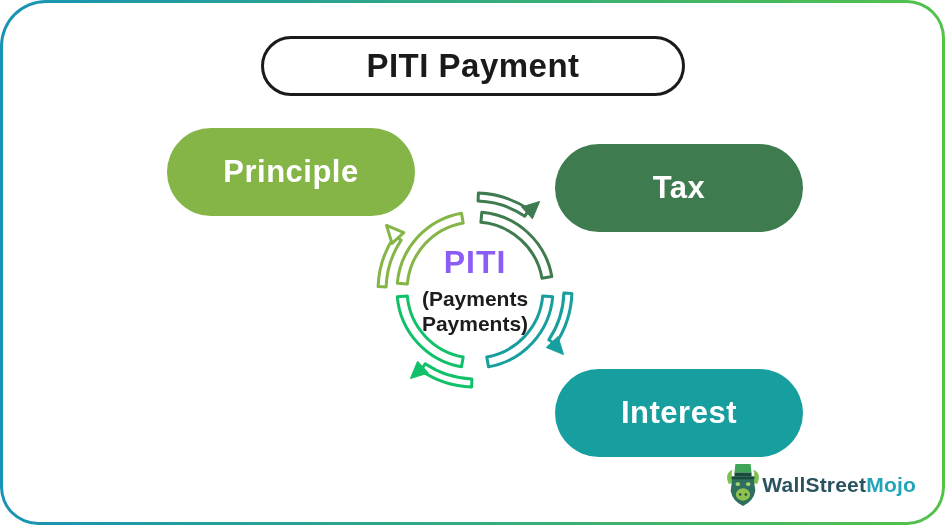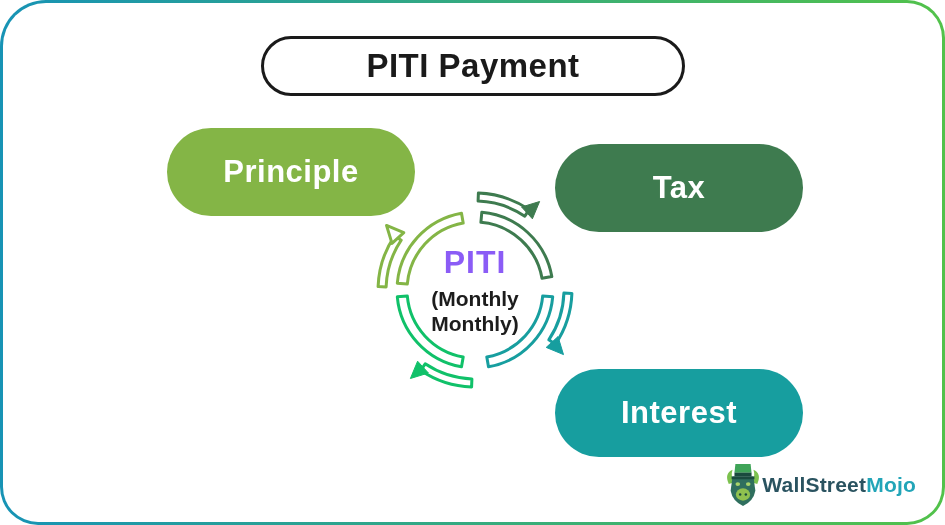--- a/index.html
+++ b/index.html
@@ -84,21 +84,21 @@
       <path fill="#ffffff" stroke-width="3" stroke-linejoin="round" d="M33.1 126.6 A97 97 0 0 1 49.6 75.8 L56.2 80.2 A89 89 0 0 0 41.1 126.9 Z" stroke="#84B546"></path>
 
       <path stroke-linejoin="round" d="M194.6 41.5 L187.4 58.8 L176.6 47.0 Z" fill="#3E7B4F" stroke="#3E7B4F"></path>
       <path stroke-linejoin="round" d="M218.5 194.6 L213.0 176.6 L201.2 187.4 Z" fill="#179E9F" stroke="#179E9F"></path>
       <path stroke-linejoin="round" d="M65.4 218.5 L83.4 213.0 L72.6 201.2 Z" fill="#10C169" stroke="#10C169"></path>
       <path fill="#ffffff" stroke-width="3" stroke-linejoin="round" d="M41.5 65.4 L58.8 72.6 L47.0 83.4 Z" stroke="#84B546"></path>
     </svg>
 
     <div class="cycle-text">
       <div class="acronym">PITI</div>
-      <div class="subtitle">(Monthly Monthly)</div>
+      <div class="subtitle">(Payments Payments)</div>
     </div>
 
     <div class="logo">
       <svg width="38" height="46" viewBox="0 0 40 48" xmlns="http://www.w3.org/2000/svg">
         <path d="M5 23 Q0 12 9 8 Q6.5 15 11 21 Z" fill="#7CC14E"></path>
         <path d="M35 23 Q40 12 31 8 Q33.5 15 29 21 Z" fill="#7CC14E"></path>
         <path d="M9 15 L31 15 L33 30 Q31 41 20 46 Q9 41 7 30 Z" fill="#2F6F5E"></path>
         <path d="M12 2 L28 2 L29 11 L11 11 Z" fill="#3FA458"></path>
         <path d="M11 11 L29 11 L29 15 L11 15 Z" fill="#1A4A3E"></path>
         <path d="M8 15 L32 15 L32 18 L8 18 Z" fill="#1A4A3E"></path>

